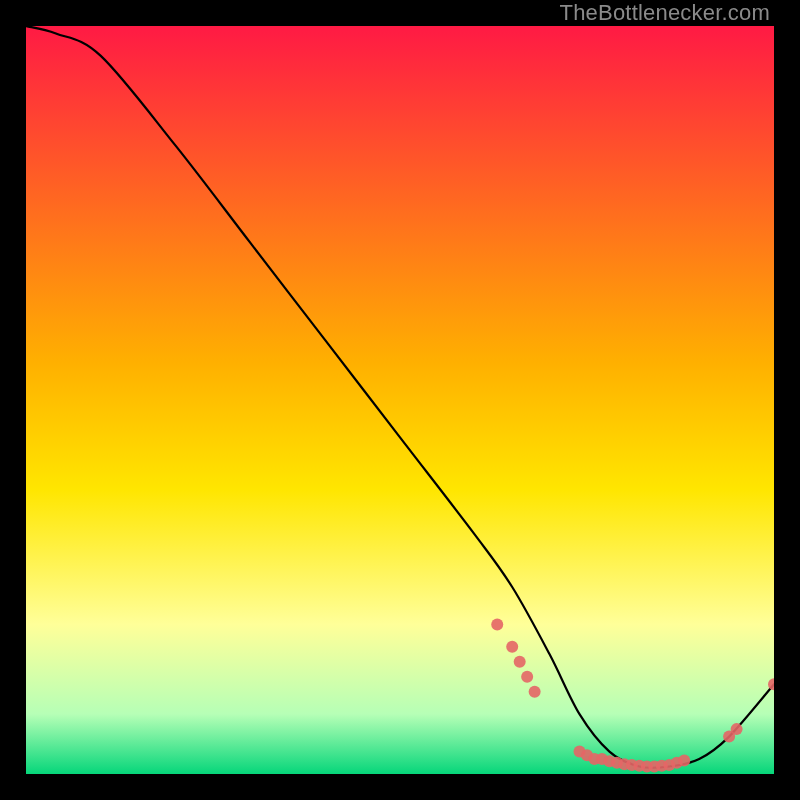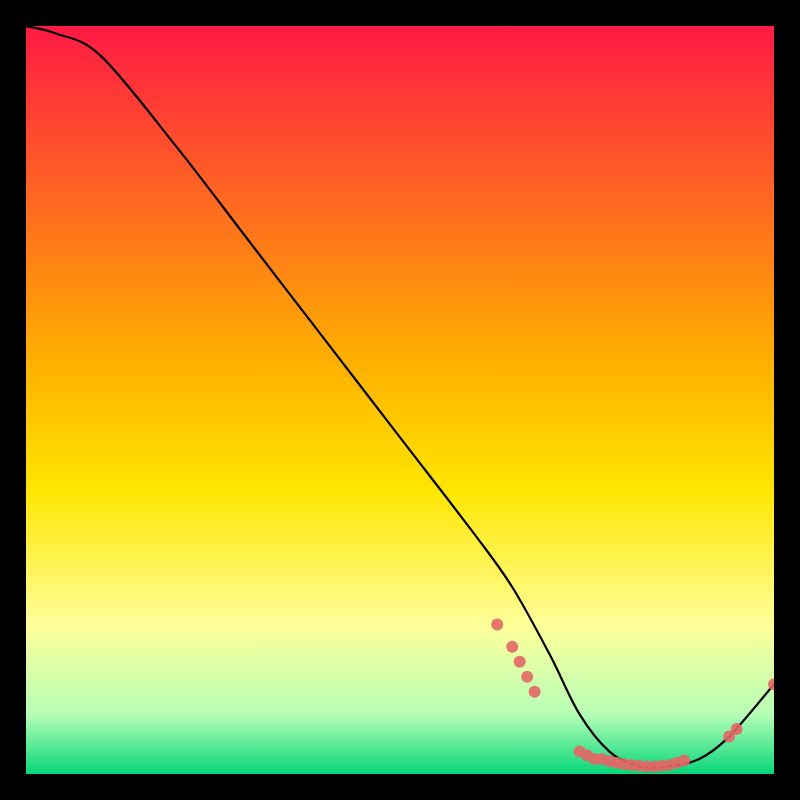--- a/index.html
+++ b/index.html
@@ -80,14 +80,15 @@
           <circle cx="643.28" cy="739.02" r="6" fill="#e46666" fill-opacity="0.9"></circle>
           <circle cx="650.76" cy="736.78" r="6" fill="#e46666" fill-opacity="0.9"></circle>
           <circle cx="658.24" cy="734.54" r="6" fill="#e46666" fill-opacity="0.9"></circle>
           <circle cx="703.12" cy="710.60" r="6" fill="#e46666" fill-opacity="0.9"></circle>
           <circle cx="710.60" cy="703.12" r="6" fill="#e46666" fill-opacity="0.9"></circle>
           <circle cx="748.00" cy="658.24" r="6" fill="#e46666" fill-opacity="0.9"></circle>
         </g>
     </svg>
   </div>
 
+  <div class="watermark">TheBottlenecker.com</div>
 
 </div>
 
 </body></html>

